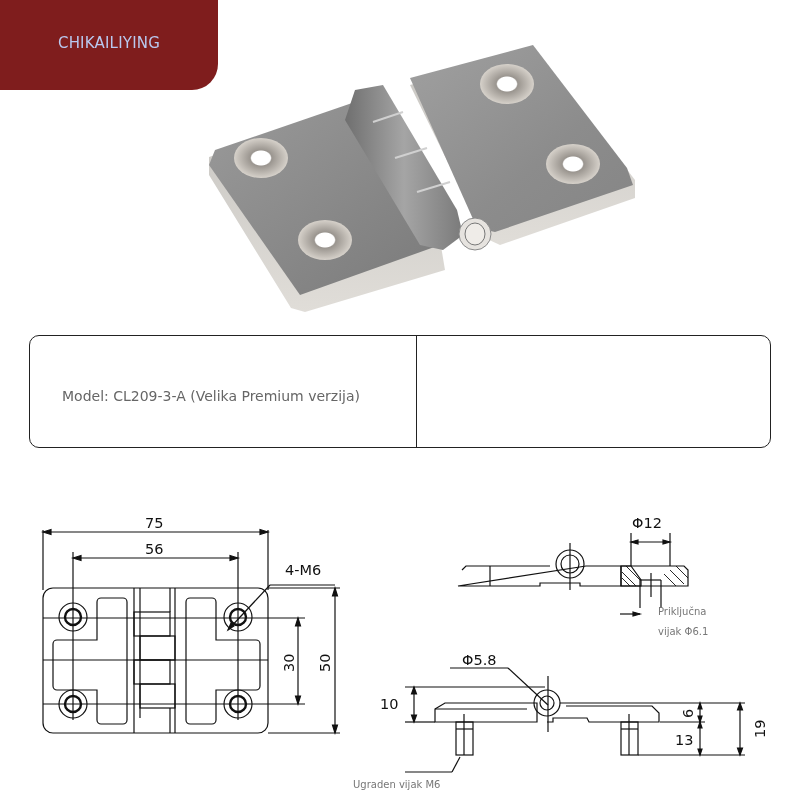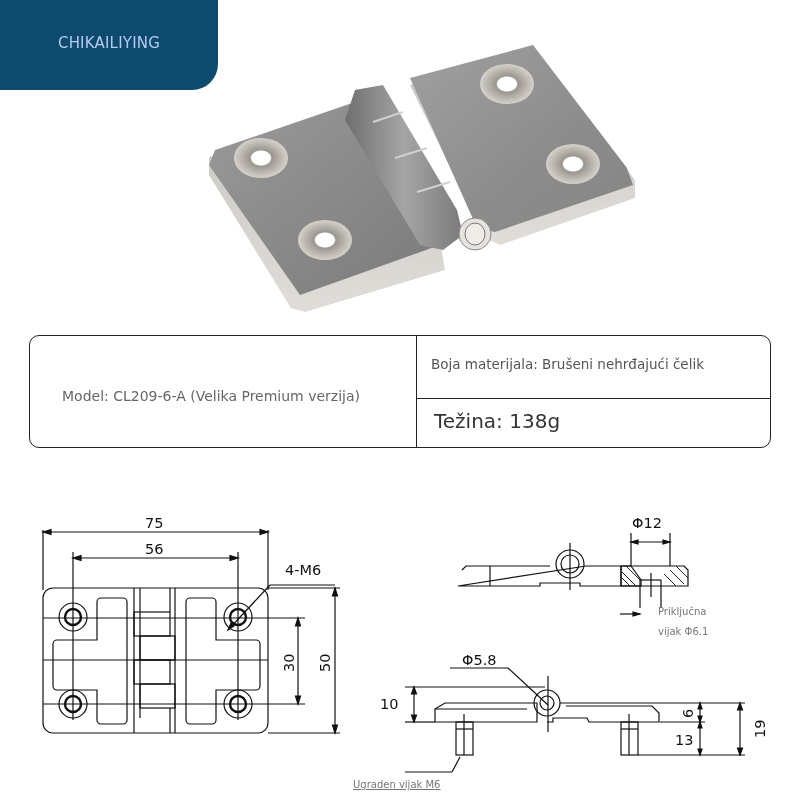--- a/index.html
+++ b/index.html
@@ -4,21 +4,21 @@
 <style>
   html, body { margin: 0; padding: 0; }
   body {
     width: 800px; height: 800px; position: relative; overflow: hidden;
     background: #ffffff;
     font-family: "DejaVu Sans", "Liberation Sans", sans-serif;
     color: #222;
   }
   .brand {
     position: absolute; left: 0; top: 0; width: 218px; height: 90px;
-    background: #0c4a6e;
+    background: #7f1d1d;
     border-bottom-right-radius: 26px;
     display: flex; align-items: center; justify-content: center;
   }
   .brand span {
     color: #b9c8ee; font-size: 15px; letter-spacing: 0.2px;
     font-family: "DejaVu Sans", sans-serif;
     margin-top: -4px;
   }
   .photo { position: absolute; left: 195px; top: 40px; width: 450px; height: 275px; }
 
@@ -99,29 +99,21 @@
 
     <ellipse cx="66" cy="118" rx="27" ry="20" fill="url(#hole)"></ellipse>
     <ellipse cx="130" cy="200" rx="27" ry="20" fill="url(#hole)"></ellipse>
     <ellipse cx="312" cy="44" rx="27" ry="20" fill="url(#hole)"></ellipse>
     <ellipse cx="378" cy="124" rx="27" ry="20" fill="url(#hole)"></ellipse>
   </svg>
 </div>
 
 <div class="spec">
   <div class="spec-left">
-    <span>Model: CL209-6-A (Velika Premium verzija)</span>
-  </div>
-  <div class="spec-right">
-    <div class="spec-row1">
-      <span>Boja materijala: Brušeni nehrđajući čelik</span>
-    </div>
-    <div class="spec-row2">
-      <span>Težina: 138g</span>
-    </div>
+    <span>Model: CL209-3-A (Velika Premium verzija)</span>
   </div>
 </div>
 
 <svg class="drawing" viewBox="0 490 800 310" stroke="#111" fill="none" stroke-width="1.2">
 
   <g>
 
     <rect x="43" y="588" width="225" height="145" rx="10"></rect>
 
     <line x1="134" y1="588" x2="134" y2="733"></line>
@@ -260,13 +252,13 @@
     <text transform="translate(693,718) rotate(-90)">6</text>
     <text x="675" y="745">13</text>
     <text transform="translate(765,738) rotate(-90)">19</text>
   </g>
 </svg>
 
 <div class="note" style="left:658px; top:602px;">
   <div>Priključna</div>
   <div>vijak Φ6.1</div>
 </div>
-<div class="note" style="left:353px; top:775px;text-decoration:underline;">Ugraden vijak M6</div>
+<div class="note" style="left:353px; top:775px;">Ugraden vijak M6</div>
 
 </body></html>

